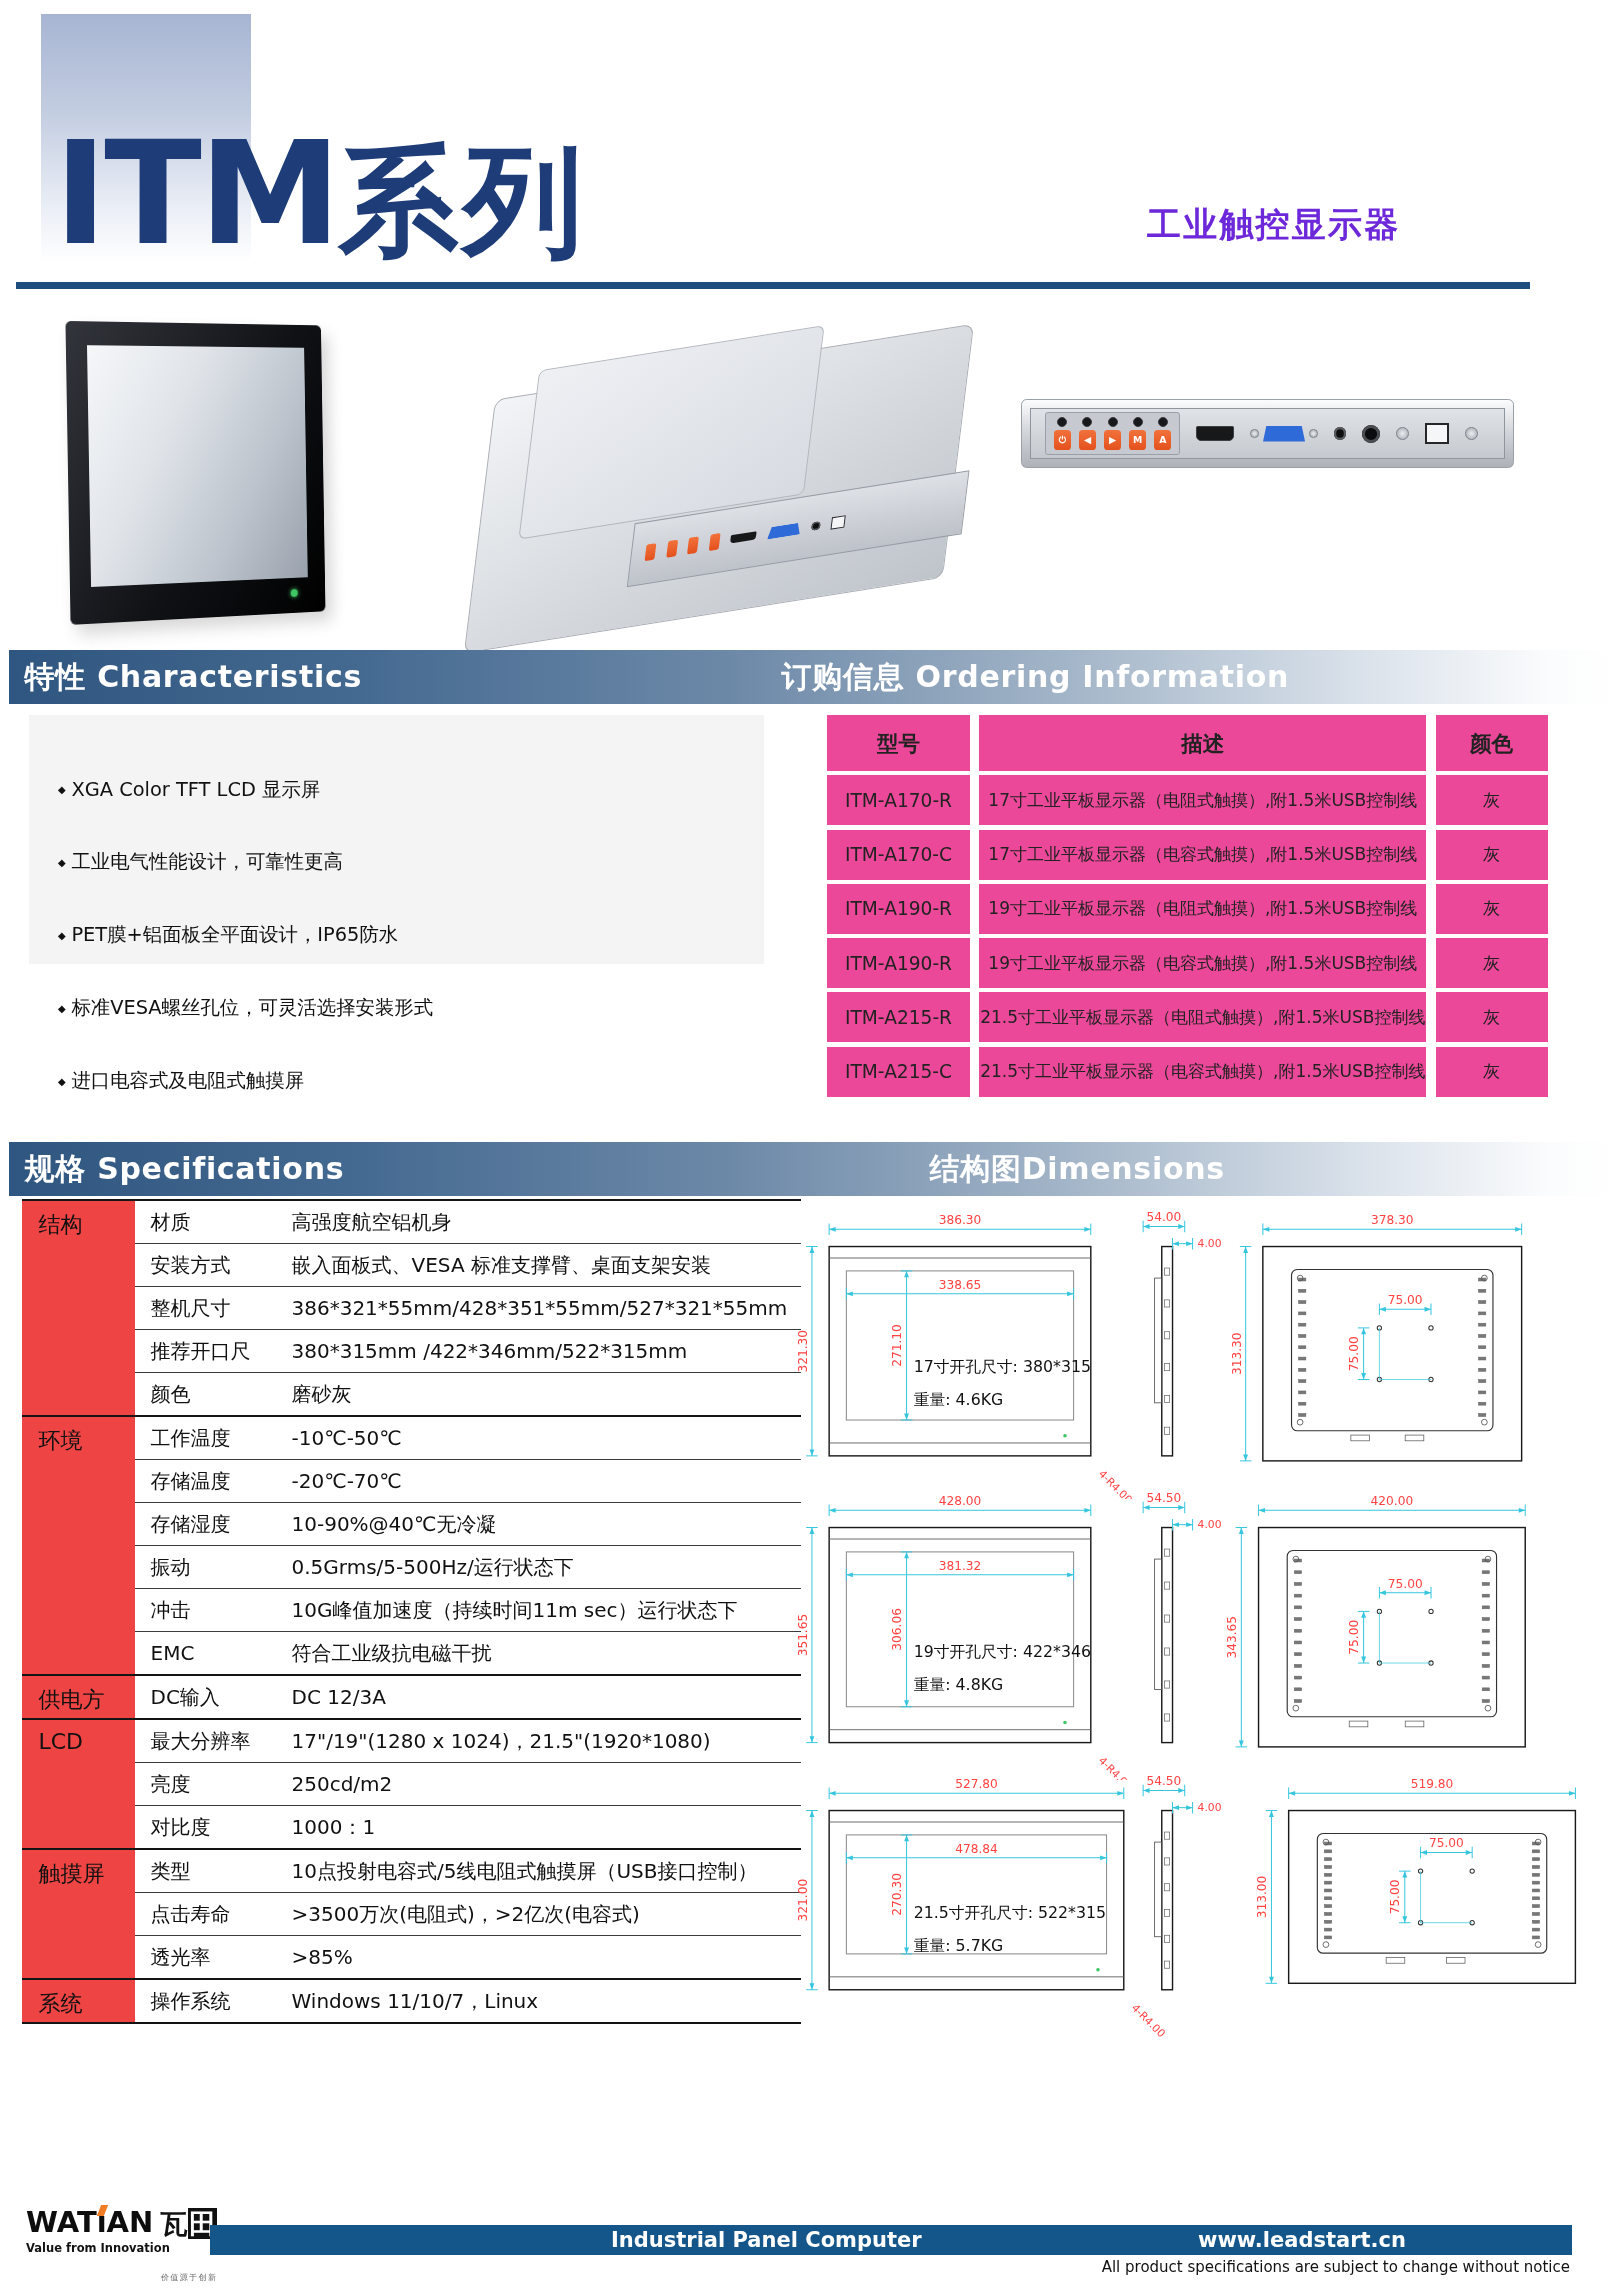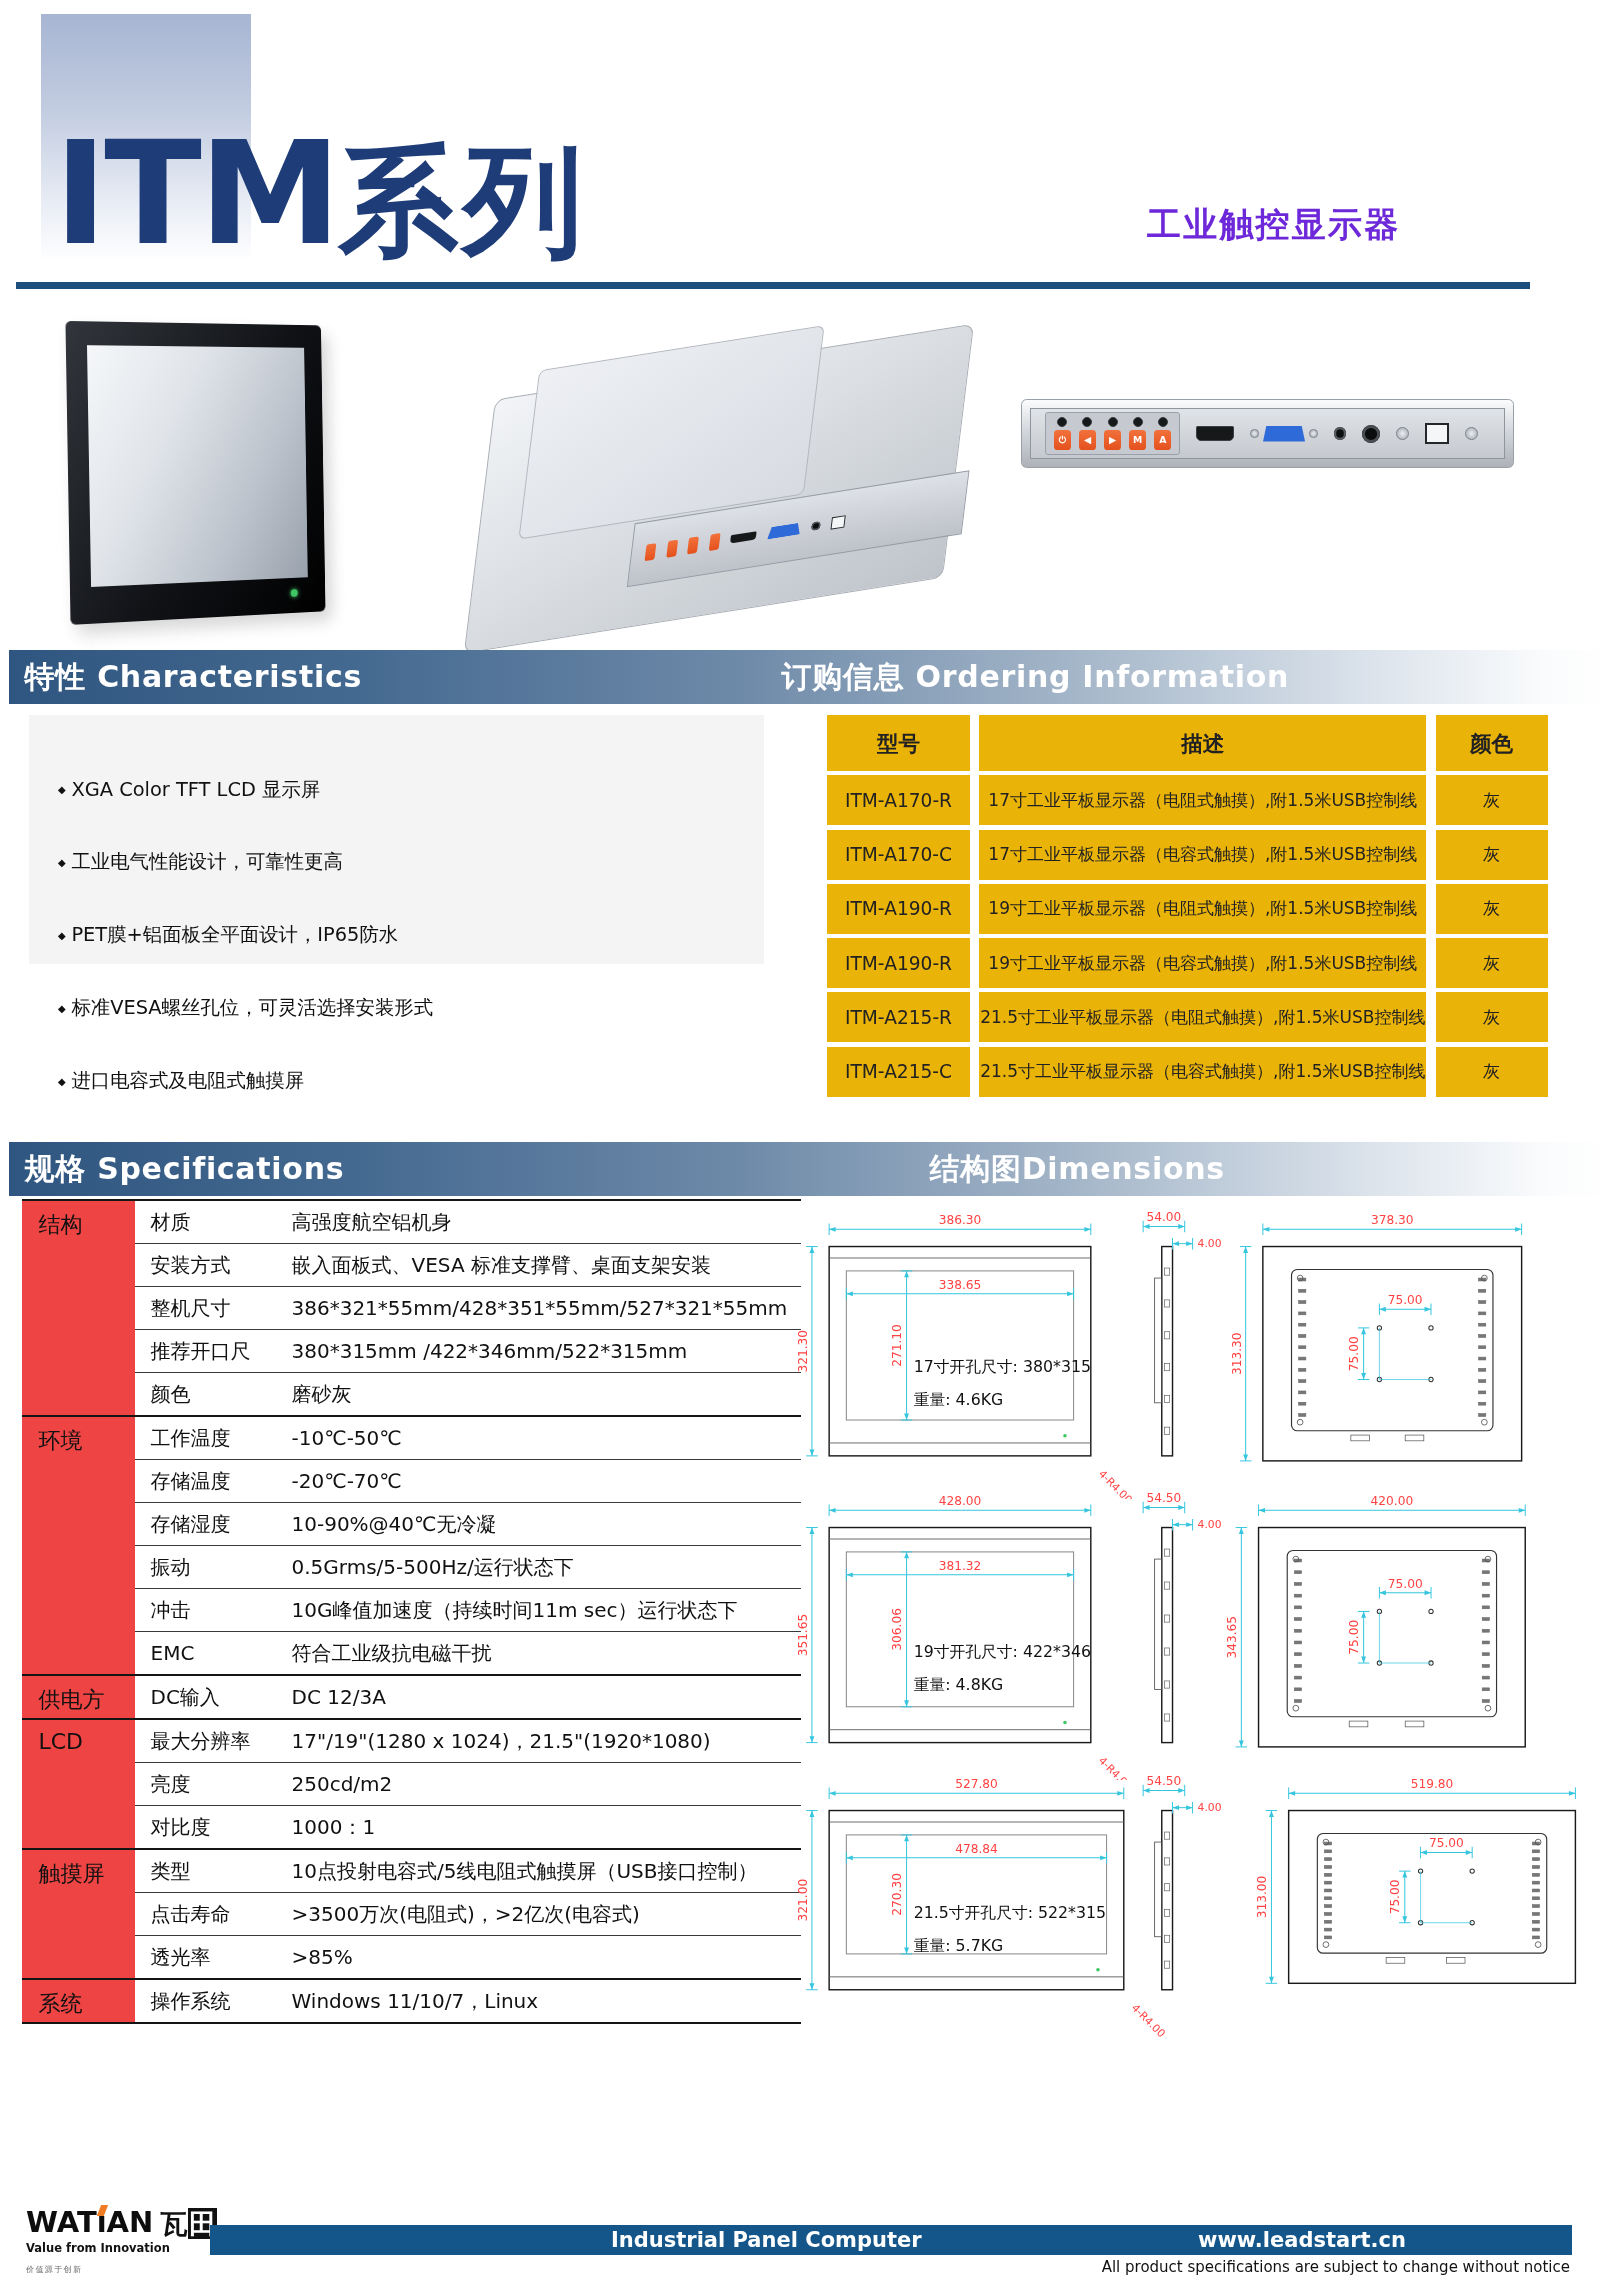--- a/index.html
+++ b/index.html
@@ -65,21 +65,21 @@
 
   
   .char-box { position:absolute; left:29px; top:715px; width:735px; height:249px; background:#f4f4f4; }
   .char-list { list-style:none; margin:0; padding:21.5px 14.3px 0 29px; }
   .char-list li { font-size:19.4px; color:#111; line-height:39px; white-space:nowrap;margin-top:33px; }
   .char-list li::before { content:"◆"; font-size:10px; vertical-align:2.2px; margin-right:5.7px; color:#111; }
 
   
   .order-table { position:absolute; left:827px; top:715px; width:722px; display:grid;
     grid-template-columns:143px 447px 112px; column-gap:9.3px; row-gap:4.3px; background:#fff; }
-  .order-cell { background:#eab308; display:flex; align-items:center; justify-content:center; color:#222; }
+  .order-cell { background:#ec4899; display:flex; align-items:center; justify-content:center; color:#222; }
   .order-head { height:56px; font-size:21.5px; font-weight:bold; }
   .order-body { height:50px; font-size:17px; }
   .order-model { font-size:18.6px; }
 
   
   .spec-table { position:absolute; left:21.5px; top:1199px; width:779px; }
   .spec-group { display:flex; border-top:2.9px solid #141414; }
   .spec-table .spec-group:last-child { border-bottom:2.9px solid #141414; }
   .spec-cat { width:113px; background:#ef4444; flex:0 0 113px; font-size:22px; font-weight:normal; padding:8.6px 0 0 17px; box-sizing:border-box; }
   .spec-rows { flex:1; }
@@ -93,21 +93,21 @@
   #dim0 { top:1212px; } #dim1 { top:1493px; } #dim2 { top:1776px; }
 
   
   .footer-logo { position:absolute; left:26px; top:2208px; }
   .logo-line { display:flex; align-items:flex-end; gap:7.2px; }
   .logo-en { font-size:29px; font-weight:800; letter-spacing:0px; color:#0d0d0d; position:relative; line-height:1; }
   .logo-imark { position:absolute; left:73px; top:-2.9px; width:6.5px; height:10.8px; background:#f07d23; transform:skewX(-22deg); }
   .logo-cn { font-size:27px; font-weight:900; line-height:1; }
   .logo-cn .tian { background:#111; color:#fff; padding:0 1.4px; }
   .logo-tagline { font-size:11.5px; font-weight:bold; color:#111; margin-top:4.3px; }
-  .logo-tagline-cn { font-size:8px; color:#666; margin-top:9px; letter-spacing:1.4px; }
+  .logo-tagline-cn { font-size:8px; color:#666; margin-top:17px; letter-spacing:1.4px;text-align:right; }
   .footer-bar { position:absolute; left:210px; top:2225px; width:1362px; height:30px; background:#14568a; }
   .fb-left  { position:absolute; left:401px; top:50%; transform:translateY(-50%); color:#fff; font-size:21px; font-weight:bold; white-space:nowrap; }
   .fb-right { position:absolute; left:988px; top:50%; transform:translateY(-50%); color:#fff; font-size:21px; font-weight:bold; white-space:nowrap; }
   .footer-disclaimer { position:absolute; top:2258px; right:52px; font-size:15px; color:#111; white-space:nowrap; }
 </style>
 </head>
 <body>
 
 <div class="page">
 

